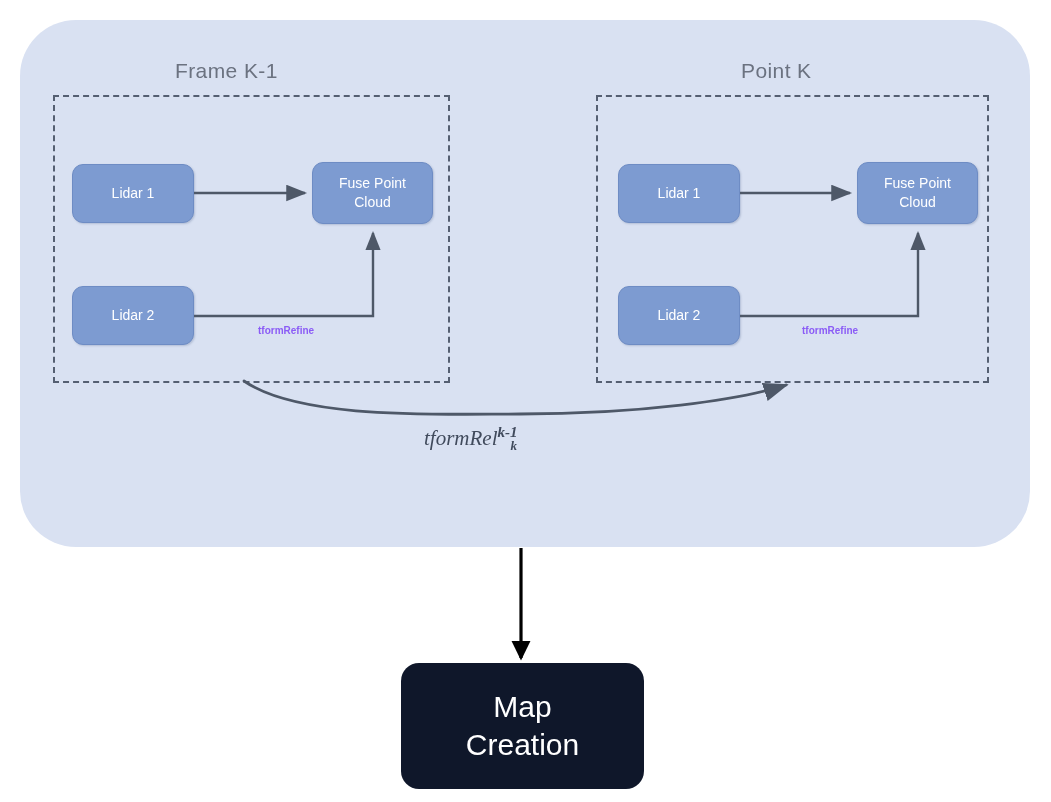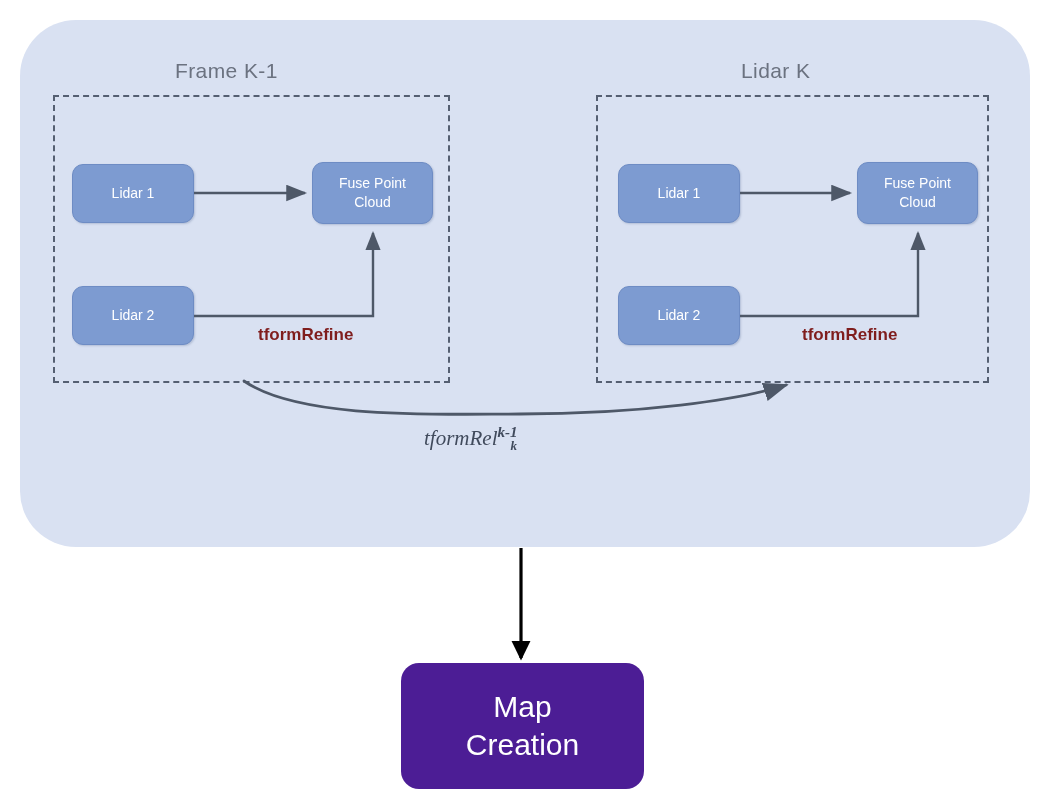--- a/index.html
+++ b/index.html
@@ -85,41 +85,41 @@
   #node-k-fuse    { left: 857px; top: 162px; width: 121px; height: 62px; }
 
   
   #node-map {
     position: absolute;
     left: 401px;
     top: 663px;
     width: 243px;
     height: 126px;
     box-sizing: border-box;
-    background: #4c1d95;
+    background: #0f172a;
     border-radius: 18px;
     color: #ffffff;
     font-family: "Liberation Sans", sans-serif;
     font-size: 30px;
     font-weight: 400;
     display: flex;
     align-items: center;
     justify-content: center;
     text-align: center;
     line-height: 1.28;
     white-space: pre-line;
   }
 
   
   .edge-label {
     position: absolute;
     font-family: "Liberation Sans", sans-serif;
-    font-size: 17px;
+    font-size: 10px;
     font-weight: 700;
-    color: #7f1d1d;
+    color: #8b5cf6;
     white-space: nowrap;
   }
   #label-tformrefine-left  { left: 258px; top: 325px; }
   #label-tformrefine-right { left: 802px; top: 325px; }
 
   
   #label-tformrel {
     position: absolute;
     left: 424px;
     top: 424px;
@@ -157,21 +157,21 @@
 <body>
 
 <div id="stage">
 
   <div class="panel"></div>
 
   <div class="dashed-box" id="dashed-left"></div>
   <div class="dashed-box" id="dashed-right"></div>
 
   <div class="frame-title" id="frame-title-left">Frame K-1</div>
-  <div class="frame-title" id="frame-title-right">Lidar K</div>
+  <div class="frame-title" id="frame-title-right">Point K</div>
 
   <div class="node" id="node-l1-lidar1">Lidar 1</div>
   <div class="node" id="node-l1-lidar2">Lidar 2</div>
   <div class="node" id="node-l1-fuse" style="white-space: pre-line;">Fuse Point
 Cloud</div>
 
   <div class="node" id="node-k-lidar1">Lidar 1</div>
   <div class="node" id="node-k-lidar2">Lidar 2</div>
   <div class="node" id="node-k-fuse" style="white-space: pre-line;">Fuse Point
 Cloud</div>

